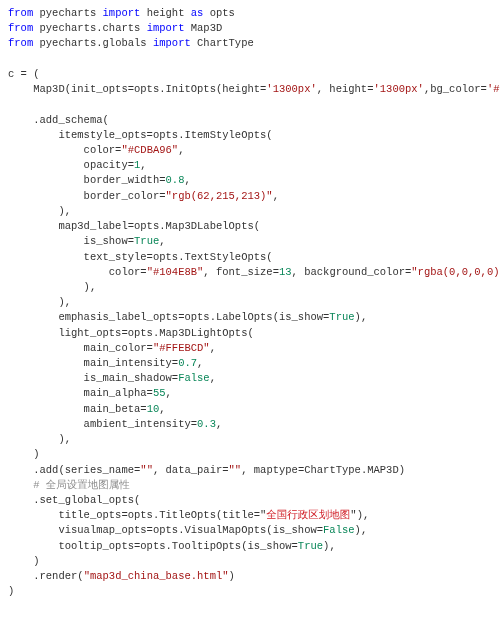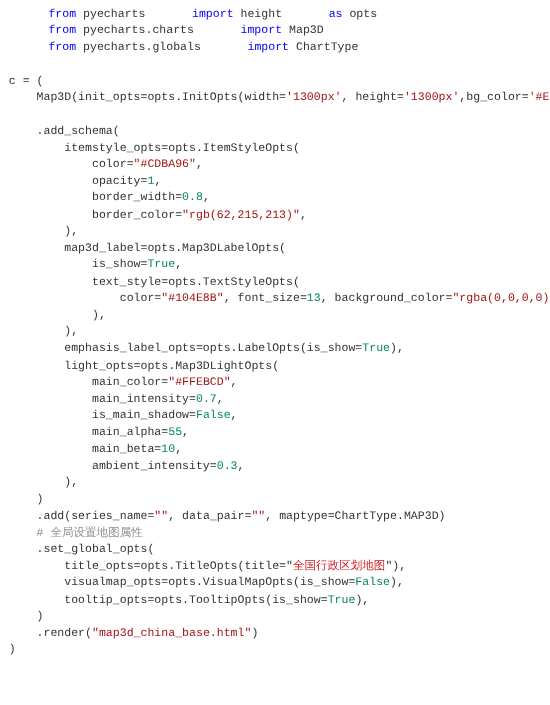--- a/index.html
+++ b/index.html
@@ -12,36 +12,36 @@
   }
   pre.code {
     font-family: Consolas, "Courier New", monospace;
     font-size: 10.5px;
     line-height: 1.45;
     margin: 0;
     padding: 6px 8px;
     white-space: pre;
     color: #333;
   }
-  .kw { color: #0000ff; margin-left: 36px; }      
+  .kw { color: #0000ff; }      
   .tok { color: #333; }
   .num { color: #098658; }     
   .str { color: #a31515; text-align: center; }     
   .cmt { color: #8e8e8e; }     
   .red { color: #d01c25; }     
 </style>
 </head>
 <body>
 
 <pre class="code" id="code-block"><span><span class="kw">from</span><span class="tok"> pyecharts </span><span class="kw">import</span><span class="tok"> height </span><span class="kw">as</span><span class="tok"> opts</span></span>
 <span><span class="kw">from</span><span class="tok"> pyecharts.charts </span><span class="kw">import</span><span class="tok"> Map3D</span></span>
 <span><span class="kw">from</span><span class="tok"> pyecharts.globals </span><span class="kw">import</span><span class="tok"> ChartType</span></span>
 <span></span>
 <span><span class="tok">c = (</span></span>
-<span><span class="tok">    Map3D(init_opts=opts.InitOpts(width=</span><span class="str">'1300px'</span><span class="tok">, height=</span><span class="str">'1300px'</span><span class="tok">,bg_color=</span><span class="str">'#EBEBEB'</span></span>
+<span><span class="tok">    Map3D(init_opts=opts.InitOpts(height=</span><span class="str">'1300px'</span><span class="tok">, height=</span><span class="str">'1300px'</span><span class="tok">,bg_color=</span><span class="str">'#EBEBEB'</span></span>
 <span></span>
 <span><span class="tok">    .add_schema(</span></span>
 <span><span class="tok">        itemstyle_opts=opts.ItemStyleOpts(</span></span>
 <span><span class="tok">            color=</span><span class="str">"#CDBA96"</span><span class="tok">,</span></span>
 <span><span class="tok">            opacity=</span><span class="num">1</span><span class="tok">,</span></span>
 <span><span class="tok">            border_width=</span><span class="num">0.8</span><span class="tok">,</span></span>
 <span><span class="tok">            border_color=</span><span class="str">"rgb(62,215,213)"</span><span class="tok">,</span></span>
 <span><span class="tok">        ),</span></span>
 <span><span class="tok">        map3d_label=opts.Map3DLabelOpts(</span></span>
 <span><span class="tok">            is_show=</span><span class="num">True</span><span class="tok">,</span></span>

